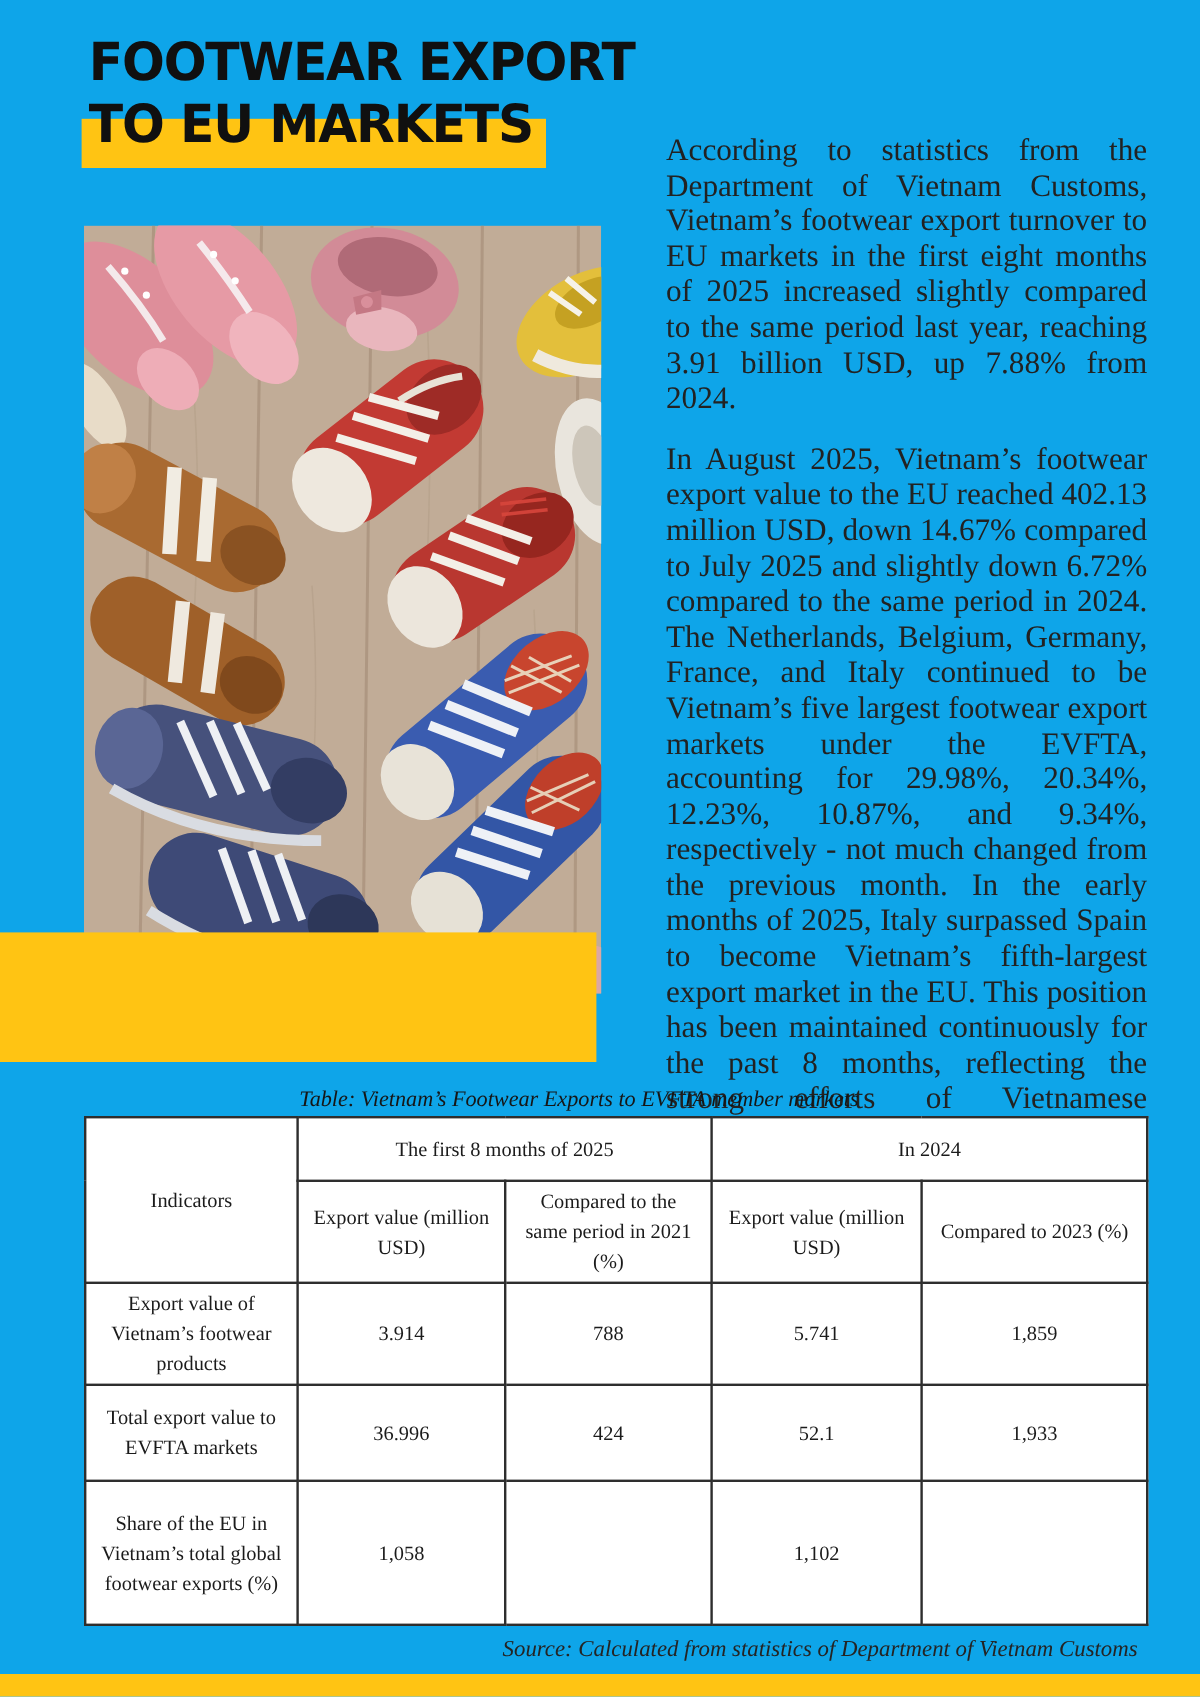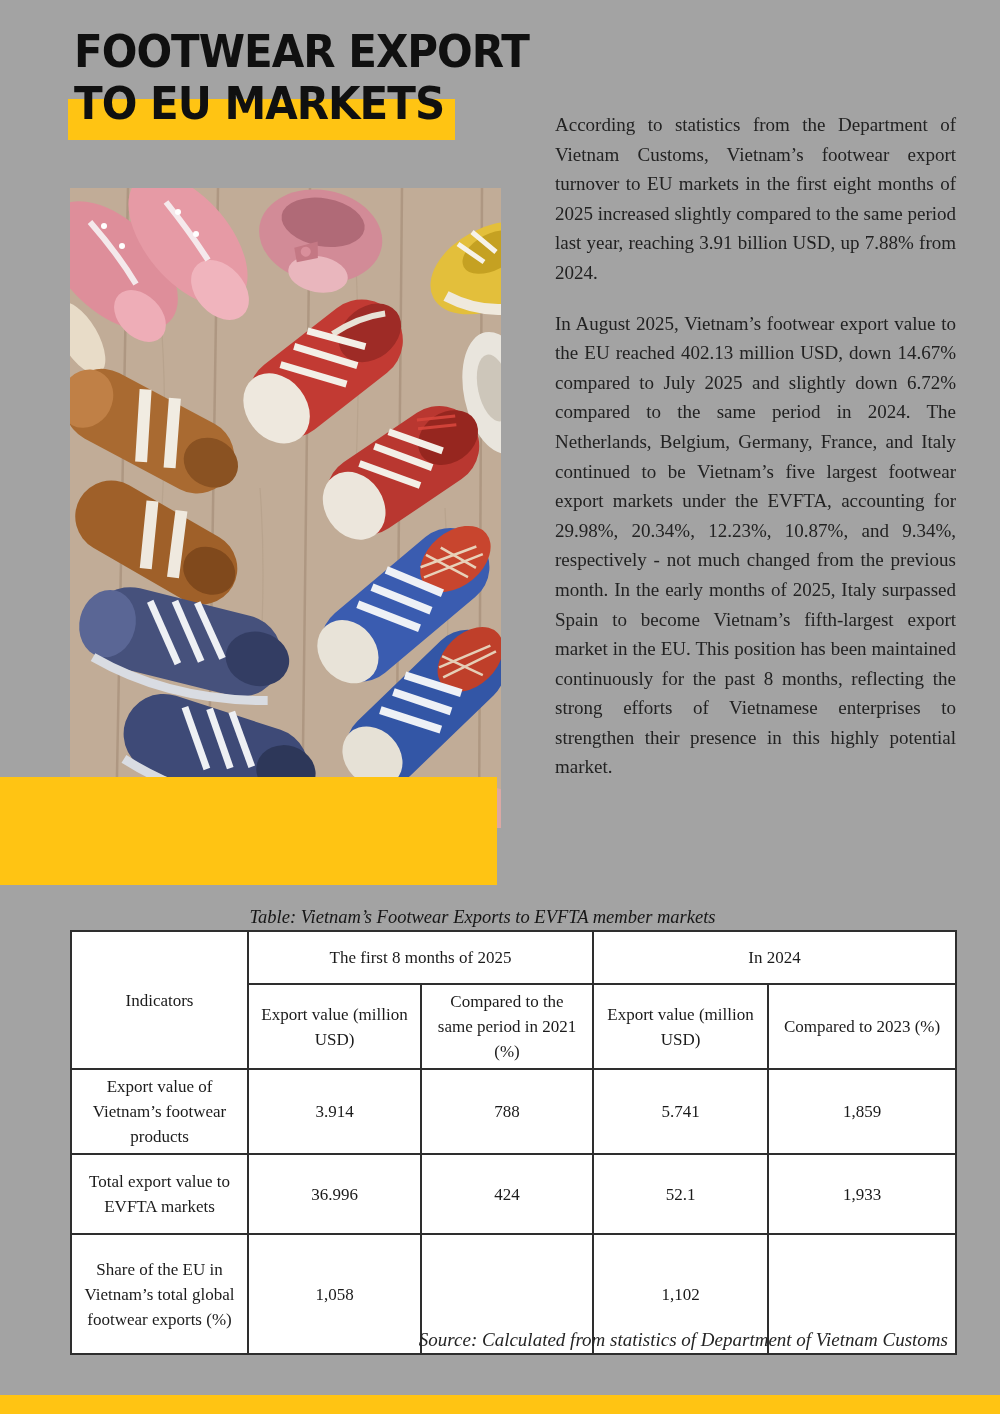--- a/index.html
+++ b/index.html
@@ -1,20 +1,20 @@
 <!DOCTYPE html>
 <html style="--accent: #FFC413;"><head>
 <meta charset="utf-8">
 <style>
   :root { --accent: #FFC413; --ink: #1d1d1d; --line: #2e2e2e; }
   * { margin: 0; padding: 0; box-sizing: border-box; }
   html, body { background: #ffffff; }
   .page {
     position: relative; width: 1000px; height: 1414px; margin: 0 auto;
-    background: #a3a3a3; overflow: hidden;
+    background: #0ea5e9; overflow: hidden;
     font-family: "Liberation Serif", serif; color: var(--ink); padding-left: 20px;
   }
   .title {
     position: absolute; left: 74px; top: 26px; z-index: 2;
     font-family: "DejaVu Sans", sans-serif; font-weight: 900;
     font-size: 42px; line-height: 50px; letter-spacing: -1px; color: #101010;
     transform: scaleY(1.04); transform-origin: top left;
   }
   .title-highlight {
     position: absolute; left: 68px; top: 99px; width: 387px; height: 41px;
@@ -23,39 +23,39 @@
   .photo {
     position: absolute; left: 70px; top: 188px; width: 431px; height: 640px;
     z-index: 1; display: block;
   }
   .accent-block {
     position: absolute; left: 0; top: 777px; width: 497px; height: 108px;
     background: var(--accent); z-index: 3;
   }
   .article {
     position: absolute; left: 555px; top: 110px; width: 401px;
-    font-size: 19px; line-height: 29.6px; text-align: justify; color: #222222;
+    font-size: 26px; line-height: 29.6px; text-align: justify; color: #222222;
   }
   .article p { margin-bottom: 21px; }
   .table-caption {
     position: absolute; left: 40px; top: 896px; width: 885px; z-index: 2;
     text-align: center; font-weight: normal; font-style: italic; font-size: 18.5px; color: #161616; margin-top: 11px;
   }
   table.data-table {
     position: absolute; left: 70px; top: 930px; width: 885px; z-index: 2;
     border-collapse: collapse; table-layout: fixed;
     font-size: 17px; line-height: 25px; color: #1b1b1b; background: #fff;
   }
   .data-table th, .data-table td {
     border: 2px solid var(--line); text-align: center; vertical-align: middle;
     padding: 4px 12px; font-weight: normal;
   }
   .data-table th { font-weight: normal; }
   .source {
-    position: absolute; right: 52px; top: 1329px; z-index: 2;
+    position: absolute; right: 52px; top: 1364px; z-index: 2;
     font-style: italic; font-size: 19px; color: #242424;
   }
   .footer-bar {
     position: absolute; left: 0; bottom: 0; width: 1000px; height: 19px;
     background: var(--accent); z-index: 4;
   }
 </style>
 </head>
 <body>
 

